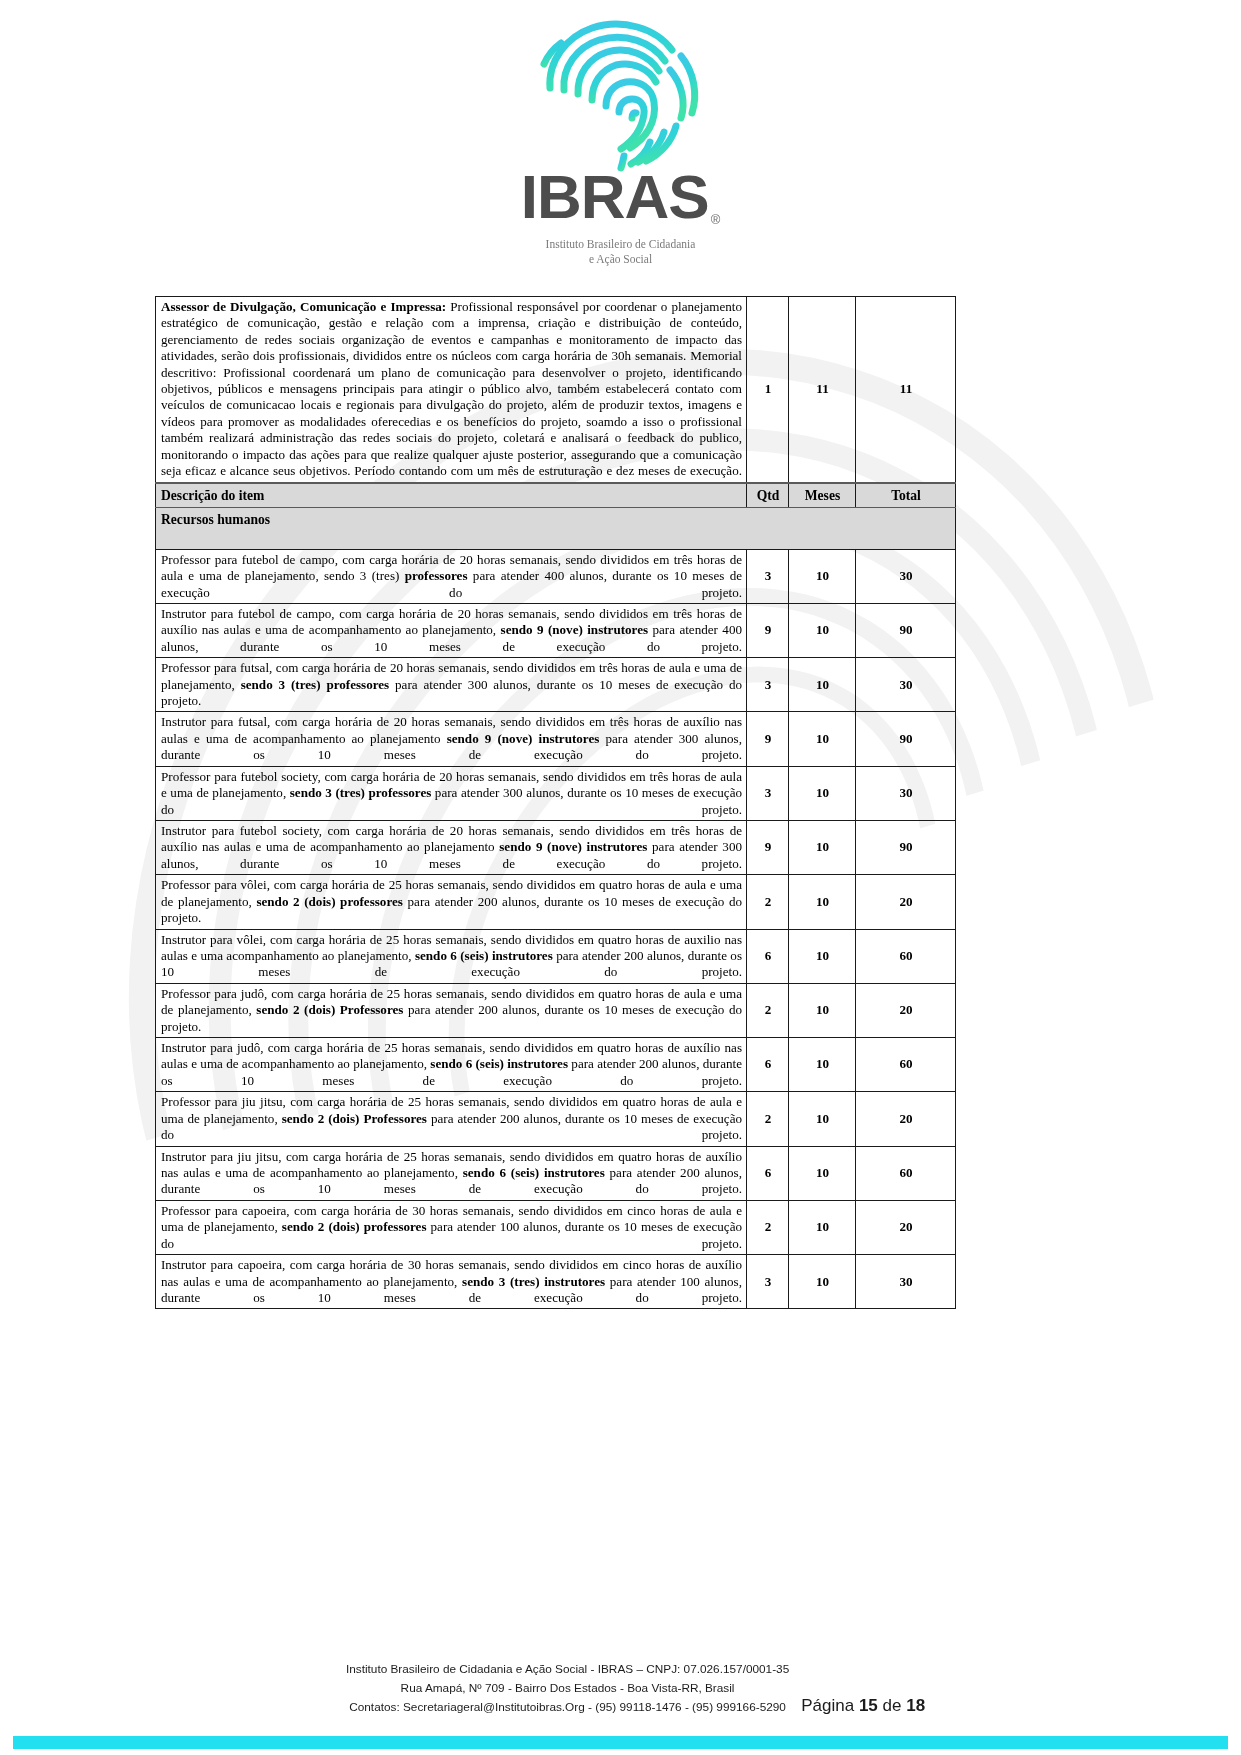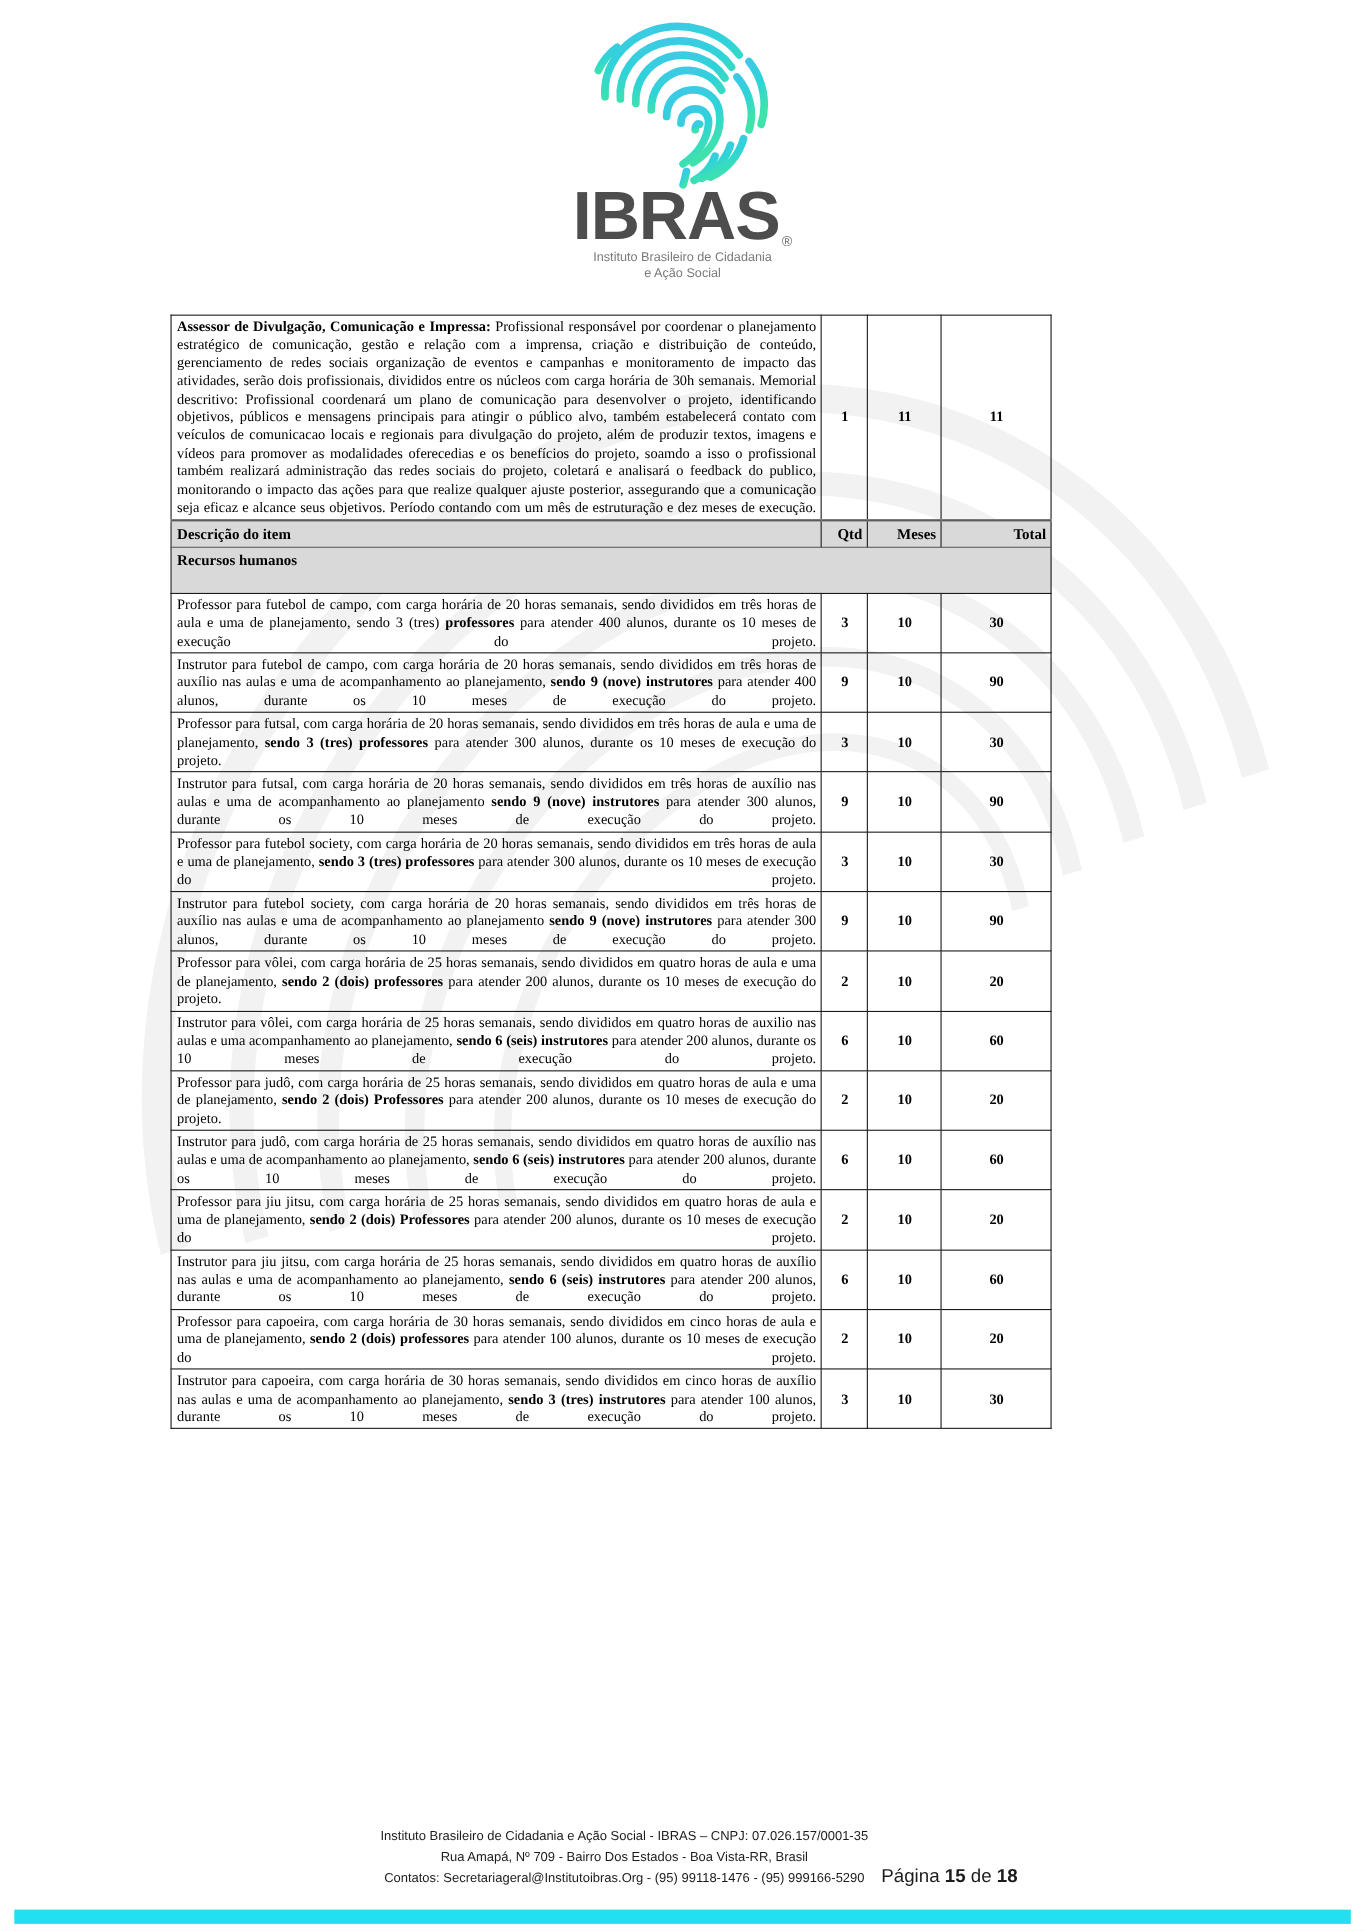--- a/index.html
+++ b/index.html
@@ -58,26 +58,26 @@
     line-height: 0.95;
   }
   .brand-reg {
     font-family: "Liberation Sans", "DejaVu Sans", sans-serif;
     font-size: 13px;
     color: #6b6b6b;
     margin-top: 6px;
     margin-left: 2px;
   }
   .brand-tagline {
-    font-family: Liberation Sans, sans-serif;
+    font-family: Liberation Serif, serif;
     font-size: 11.5px;
     color: #7a7a7a;
     text-align: center;
     line-height: 1.35;
-    margin-top: 0;
+    margin-top: 10px;
   }
 
   
   .tbl-wrap {
     margin: 28px 155px 0 155px;
     width: 800px;
   }
   table.budget {
     border-collapse: collapse;
     width: 800px;
@@ -108,21 +108,21 @@
 
   tr.hdr td {
     background: #d9d9d9;
     font-weight: bold;
     font-size: 13.6px;
     padding-top: 3px;
     padding-bottom: 3px;
     border-top: 2px solid #5a5a5a;
     border-bottom: 1px solid #5a5a5a;
   }
-  tr.hdr td.num { text-align: right; }
+  tr.hdr td.num { text-align: center; }
   tr.hdr td.desc { text-align: center; text-align-last: left; }
 
   tr.section td {
     background: #d9d9d9;
     font-weight: bold;
     font-size: 13.6px;
     padding-top: 3px;
     padding-bottom: 21px;
   }
 

